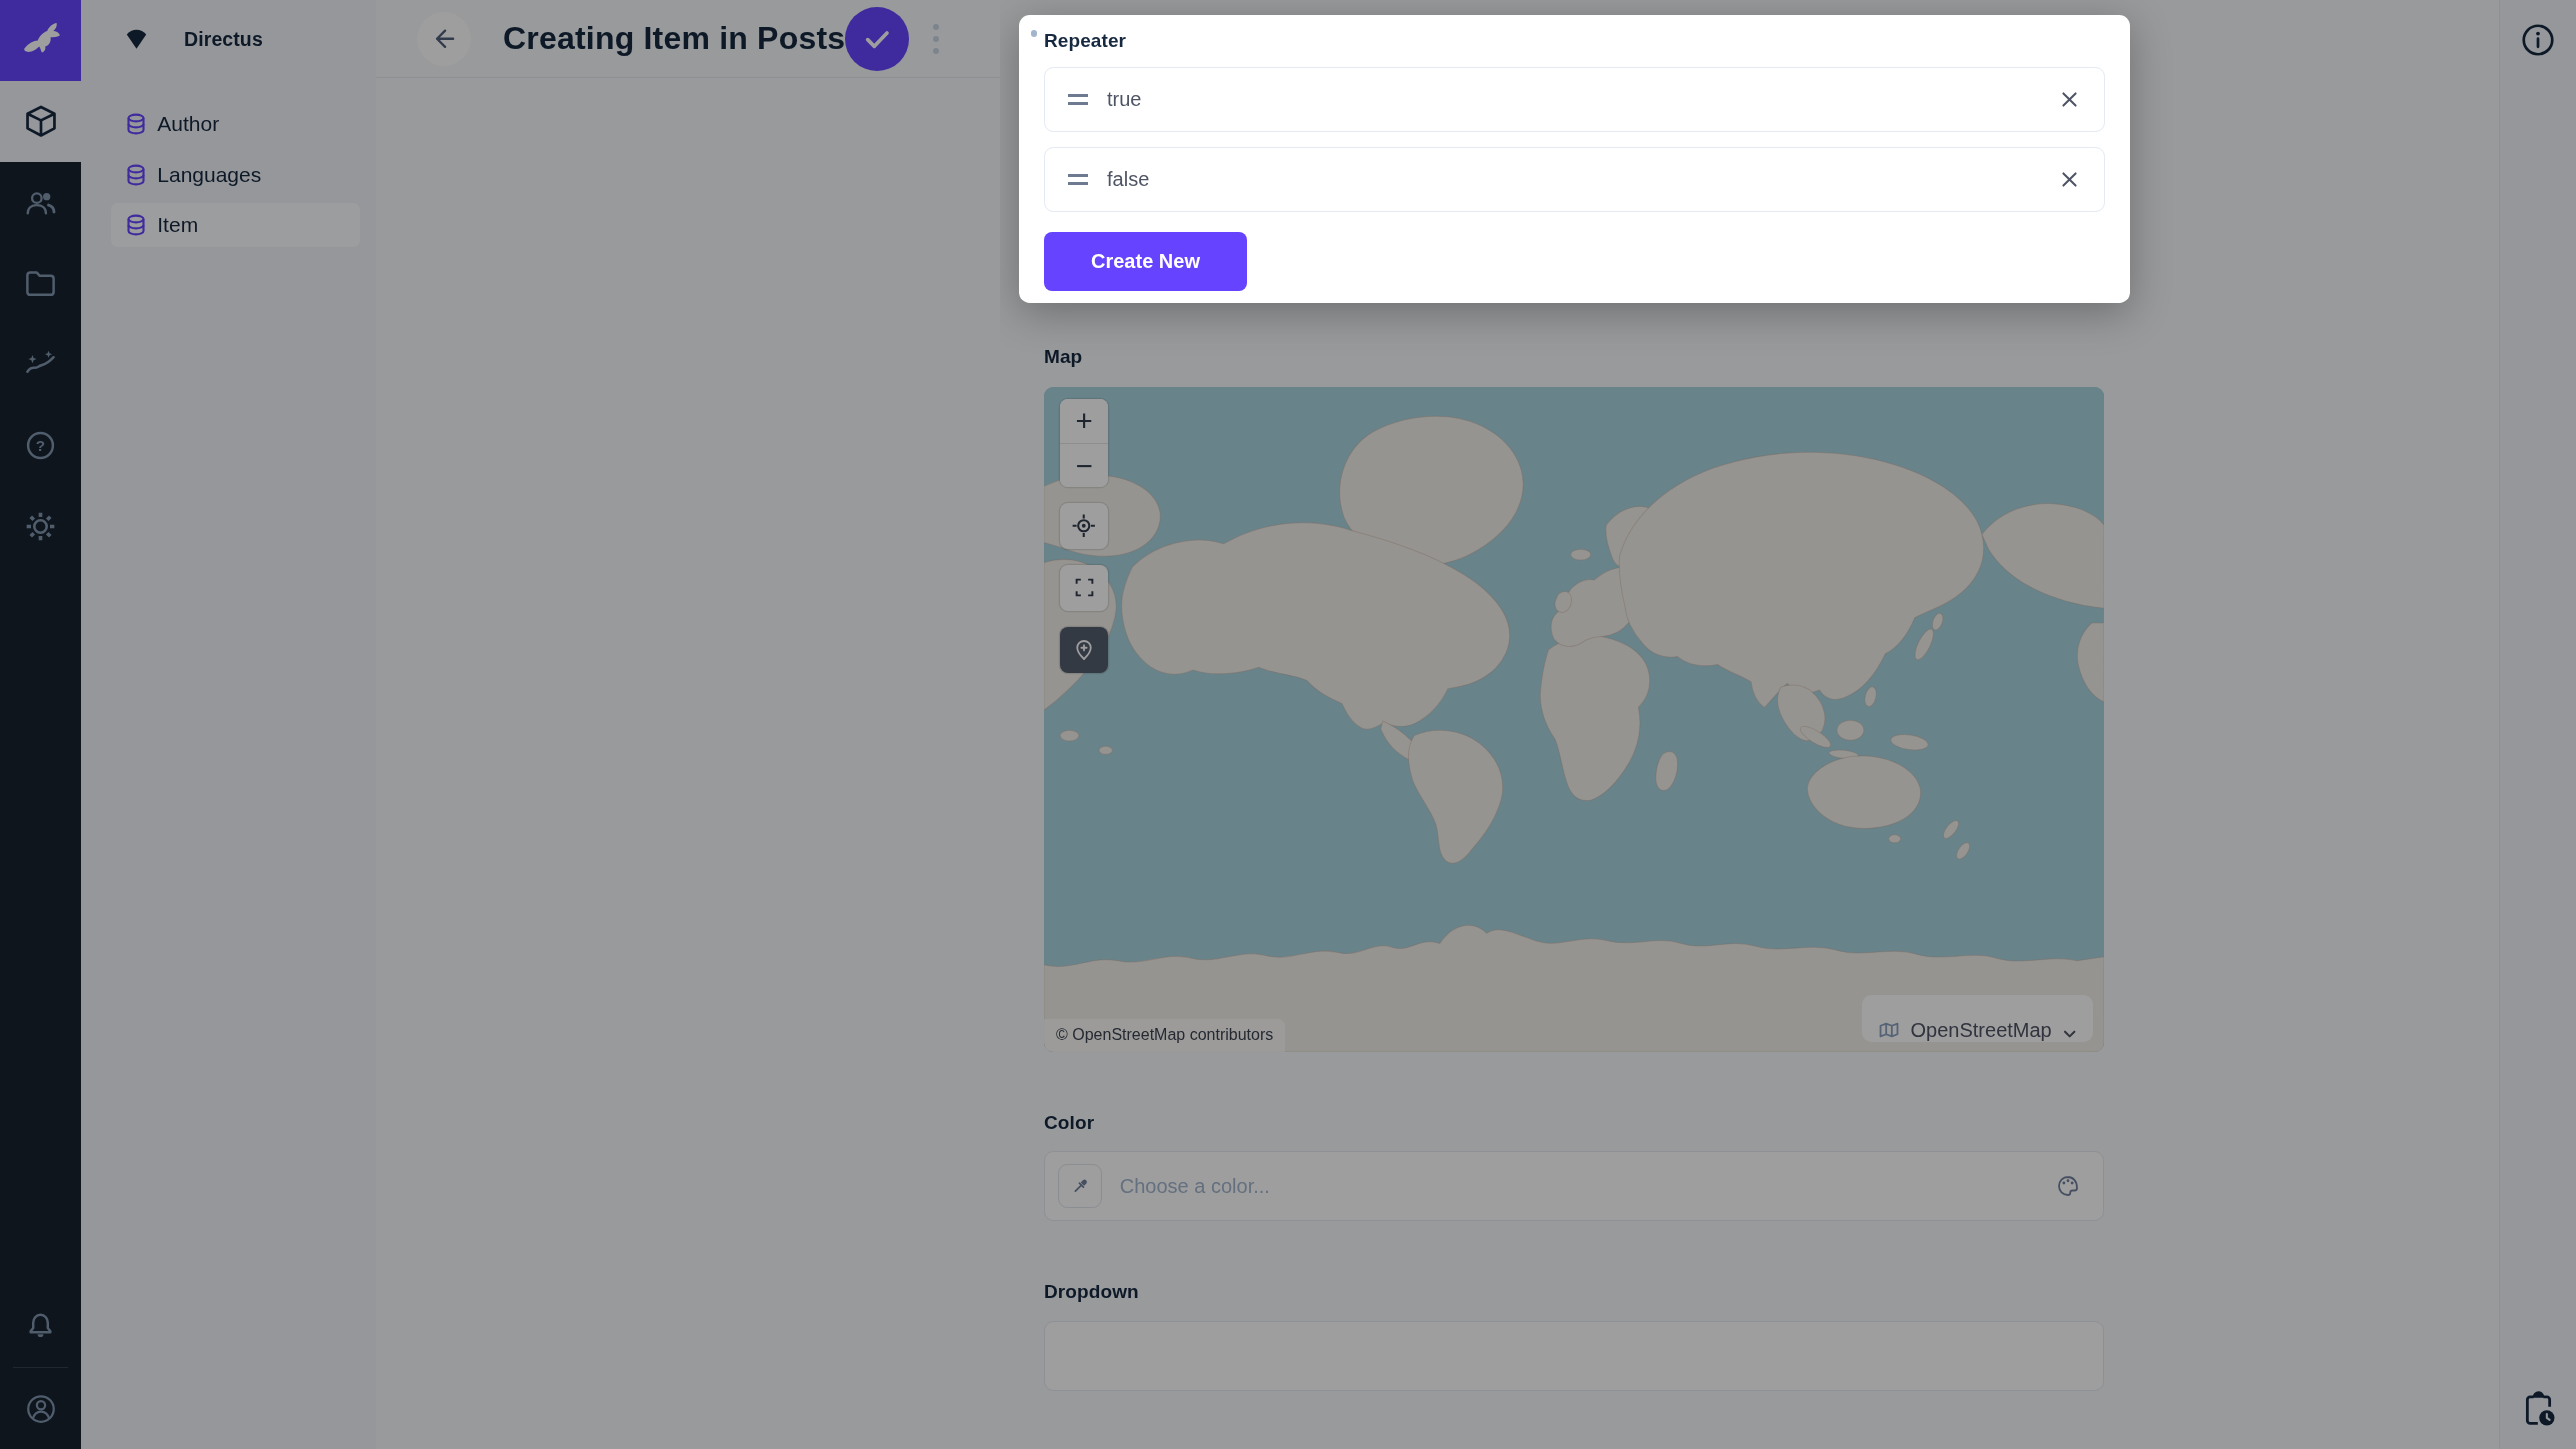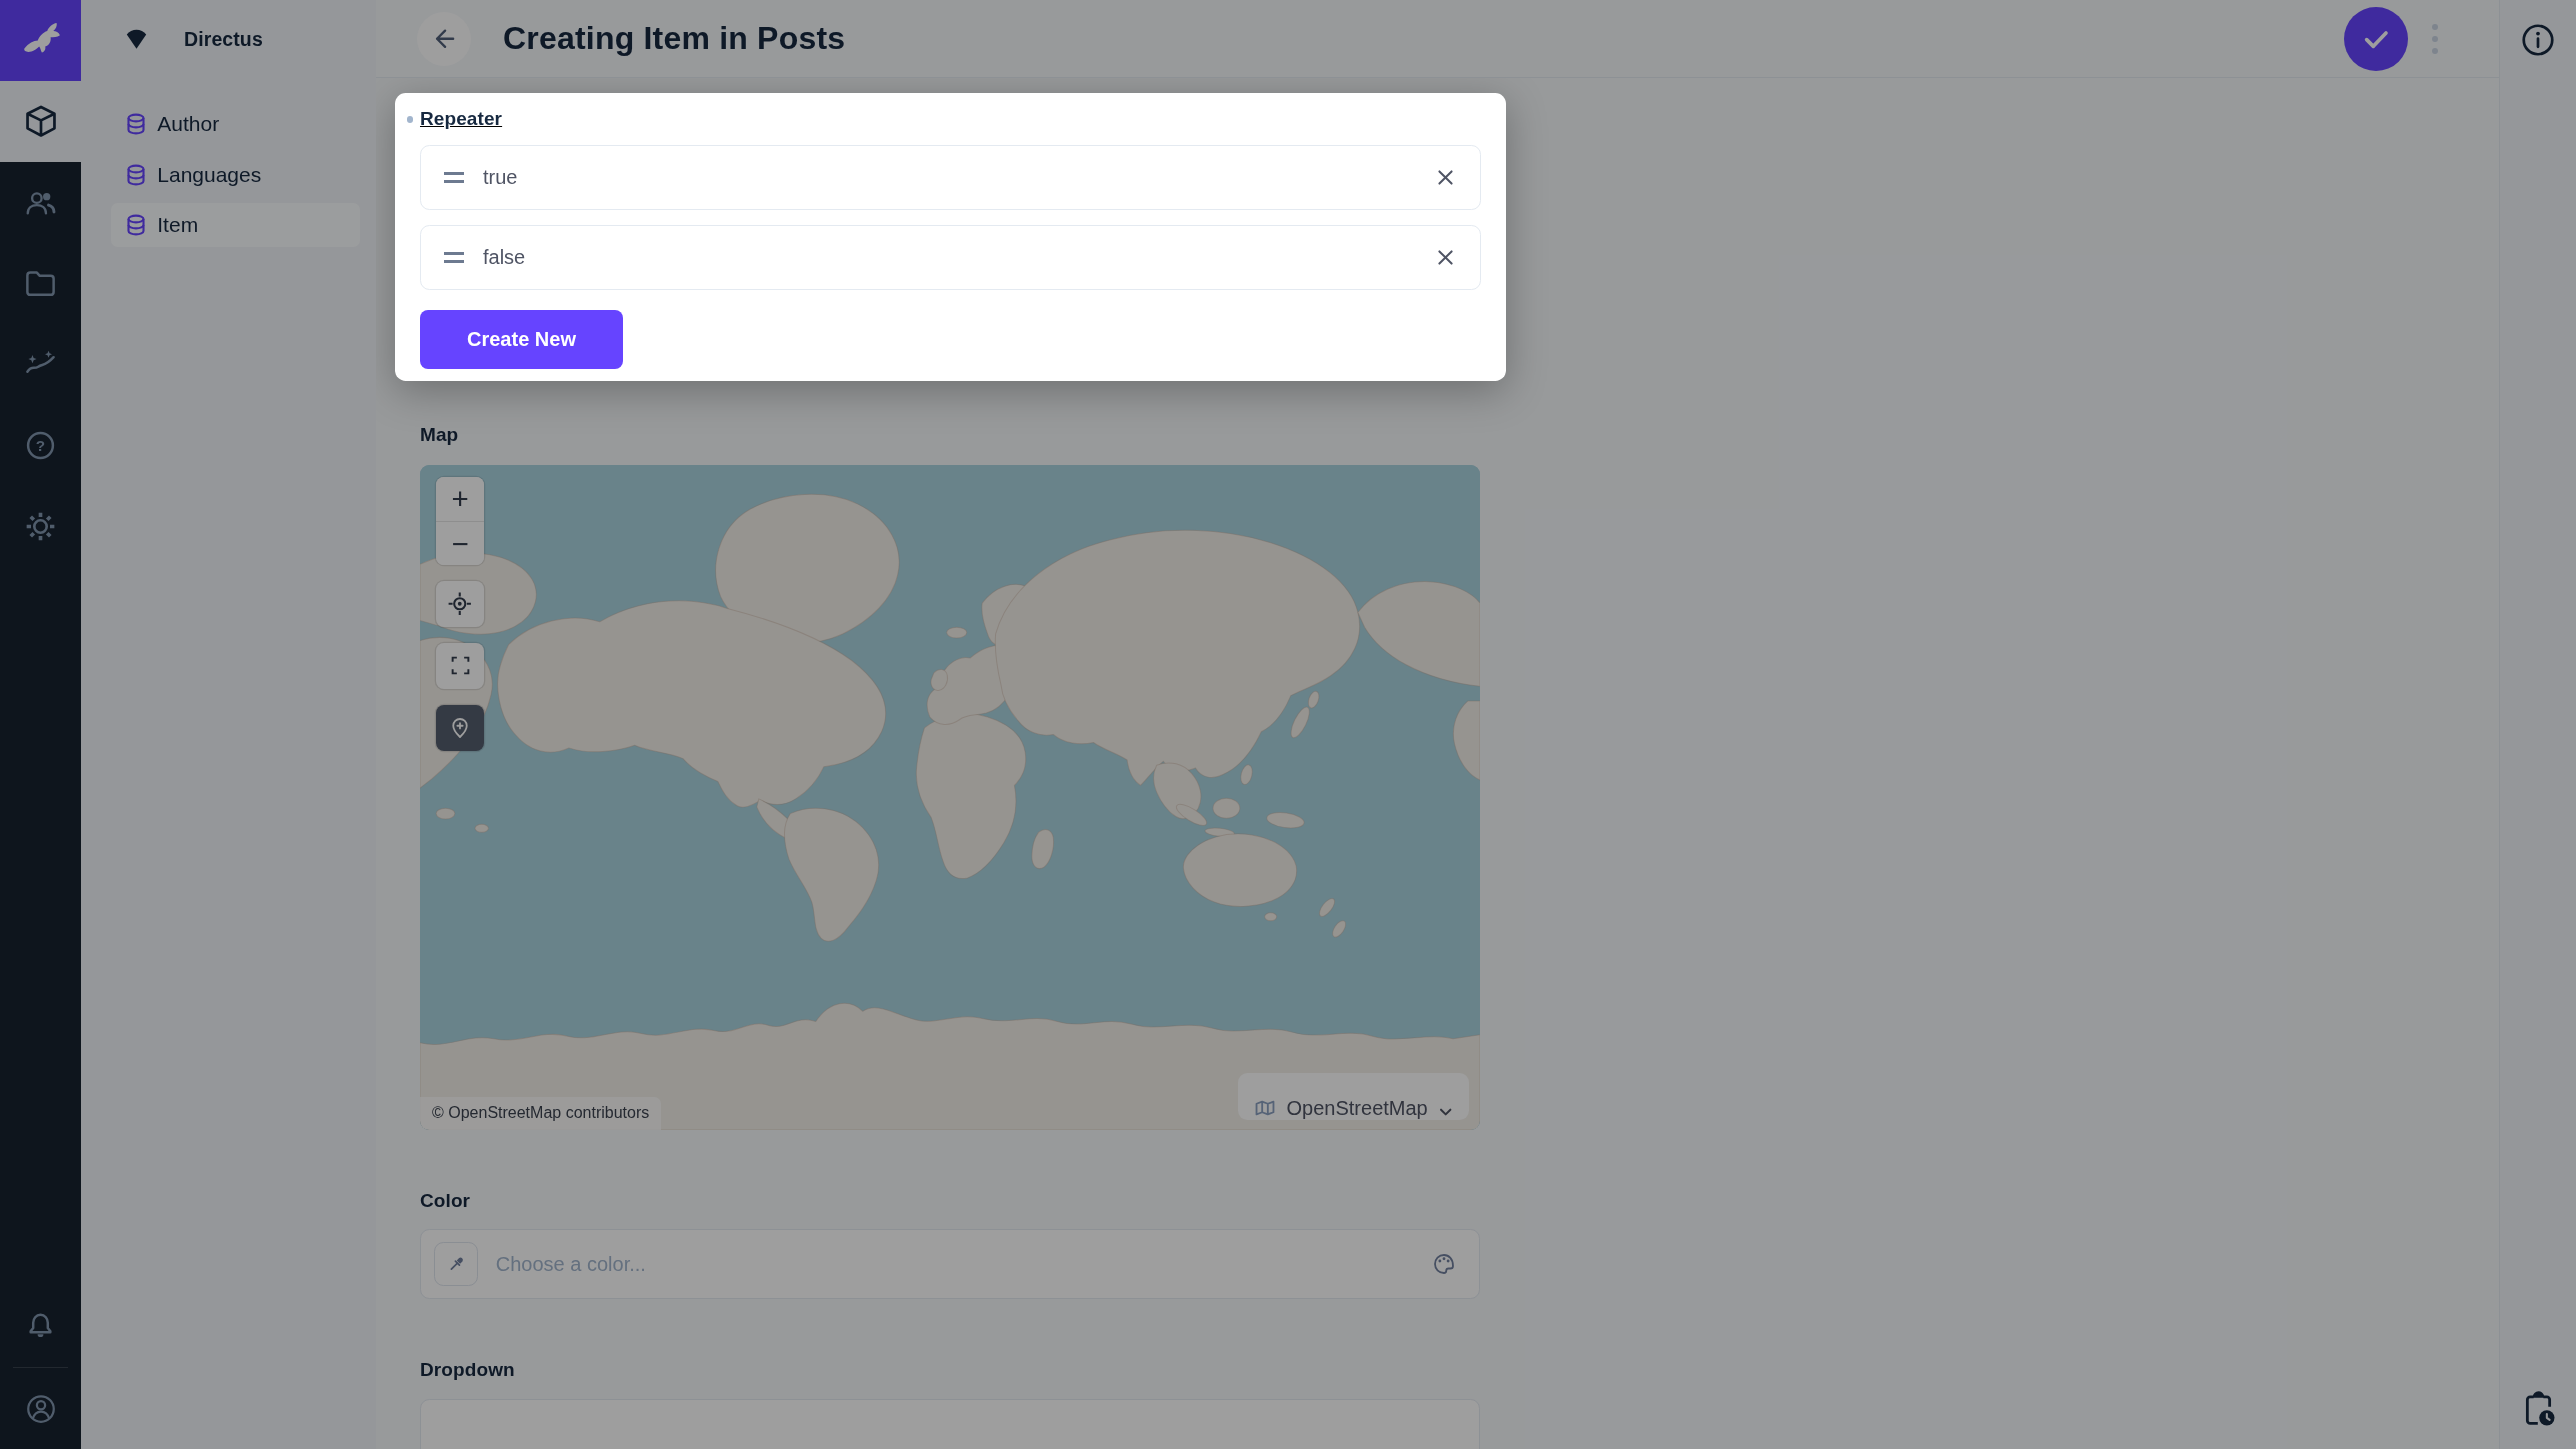--- a/index.html
+++ b/index.html
@@ -23,41 +23,41 @@
          flex-direction:column; z-index:1; }
   .project-header { height:78px; display:flex; align-items:center; padding-left:42px; gap:34px;
                     color:var(--c-heading,#172940); flex-shrink:0; }
   .project-name { font-size:19.5px; font-weight:600; letter-spacing:0.1px; }
   .collections { list-style:none; padding:24px 16px 0 29.5px; display:flex; flex-direction:column; gap:6.7px; }
   .collection-row { height:44px; display:flex; align-items:center; gap:9.4px; padding:0 0 0 13.4px;
                     border-radius:6.7px; color:var(--c-heading,#172940); font-size:21px; font-weight:500; }
   .collection-row.active { background:#fbfdff; }
 
   
-  .main { flex:1; min-width:0; display:flex; flex-direction:column; background:var(--c-page-bg,#f5f8fb); }
+  .main { flex:1; min-width:0; display:flex; flex-direction:row; background:var(--c-page-bg,#f5f8fb); }
   .page-header { height:78px; flex-shrink:0; display:flex; align-items:center; padding:0 54px 0 41px;
                  border-bottom:1.3px solid var(--c-border,#e4eaf1); }
   .back-btn { width:54px; height:54px; border-radius:50%; background:#ffffff; border:none; display:flex;
               align-items:center; justify-content:center; color:#52607a; cursor:pointer; flex-shrink:0; }
   .page-title { margin-left:32px; font-size:32px; font-weight:700; color:var(--c-heading,#172940);
                 letter-spacing:0.2px; white-space:nowrap; }
   .header-spacer { flex:1; }
   .save-btn { width:64px; height:64px; border-radius:50%; background:var(--c-accent,#6644ff); border:none;
               display:flex; align-items:center; justify-content:center; cursor:pointer; flex-shrink:0; }
   .kebab { display:flex; flex-direction:column; gap:6px; margin-left:17.4px; padding:6.7px; background:none; border:none; cursor:pointer; }
   .kebab i { width:6px; height:6px; border-radius:50%; background:#cbd6e4; display:block; }
 
   .form { flex:1; padding:15.4px 0 0 44px; overflow:hidden; }
 
   
   .repeater-card { position:relative; z-index:60; width:1111px; margin-left:-25px;
                    background:#ffffff; border-radius:10.7px; padding:14.8px 25px 12px;
                    box-shadow:0 9.4px 40px rgba(0,0,0,0.28); }
   .field-label { font-size:19px; font-weight:700; color:var(--c-heading,#172940); letter-spacing:0.1px; }
-  .repeater-label-row { display:flex; align-items:center; gap:6.7px; margin-left:-13.4px;text-decoration:underline; }
+  .repeater-label-row { display:flex; align-items:flex-start; gap:6.7px; margin-left:-13.4px; }
   .edited-dot { width:6.7px; height:6.7px; border-radius:50%; background:var(--c-subdued,#a2b5cd); flex-shrink:0; }
   .repeater-row { height:65px; margin-top:14.8px; border:1.3px solid var(--c-border,#e4eaf1); border-radius:9.4px;
                   background:#fff; display:flex; align-items:center; padding:0 23px; }
   .drag-handle { width:20px; height:10.7px; border-top:3.4px solid #6d7a90; border-bottom:3.4px solid #6d7a90; cursor:grab; }
   .repeater-value { margin-left:19px; font-size:20px; color:var(--c-text,#4f5464); }
   .row-remove { margin-left:auto; background:none; border:none; cursor:pointer; color:var(--c-text,#4f5464);
                 display:flex; align-items:center; }
   .create-btn { margin-top:20px; height:59px; padding:0 47px; border:none; border-radius:8px;
                 background:var(--c-accent,#6644ff); color:#fff; font-size:20px; font-weight:600;
                 font-family:inherit; cursor:pointer; }

